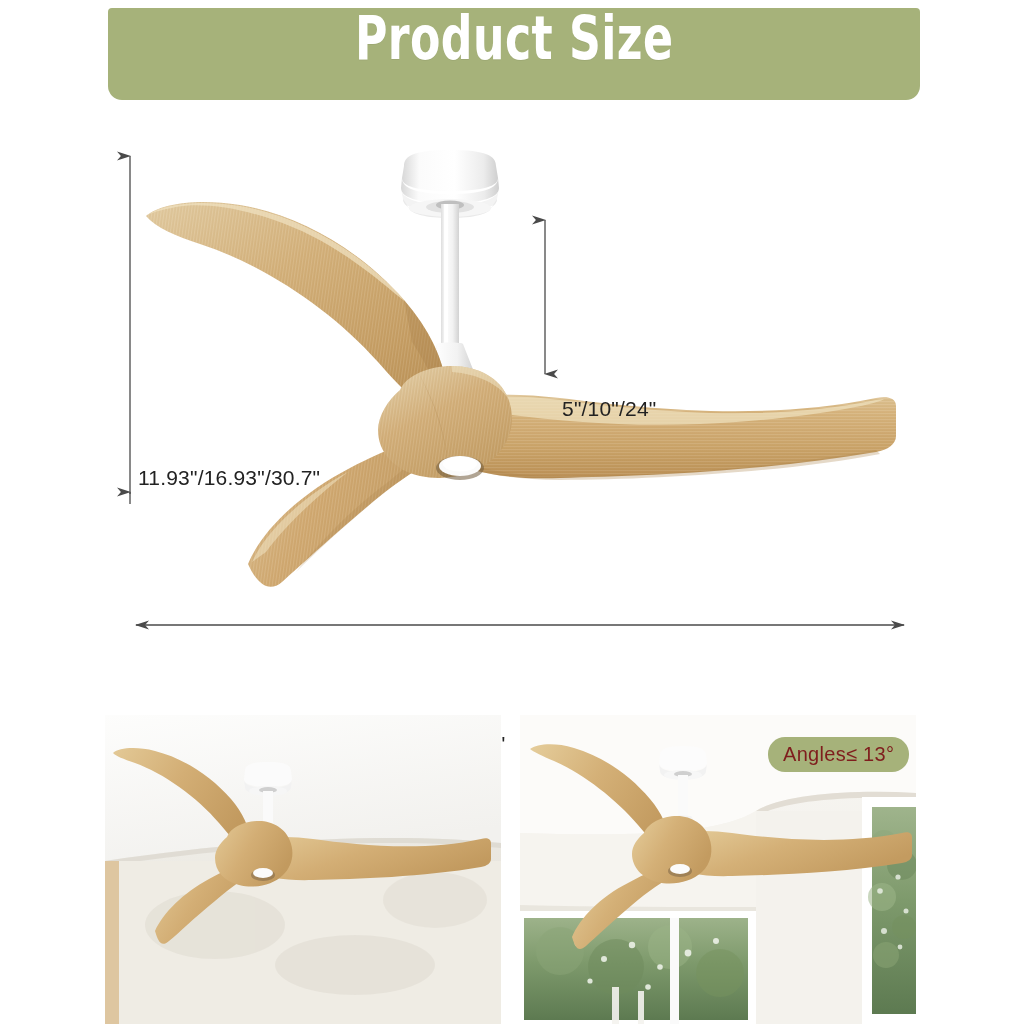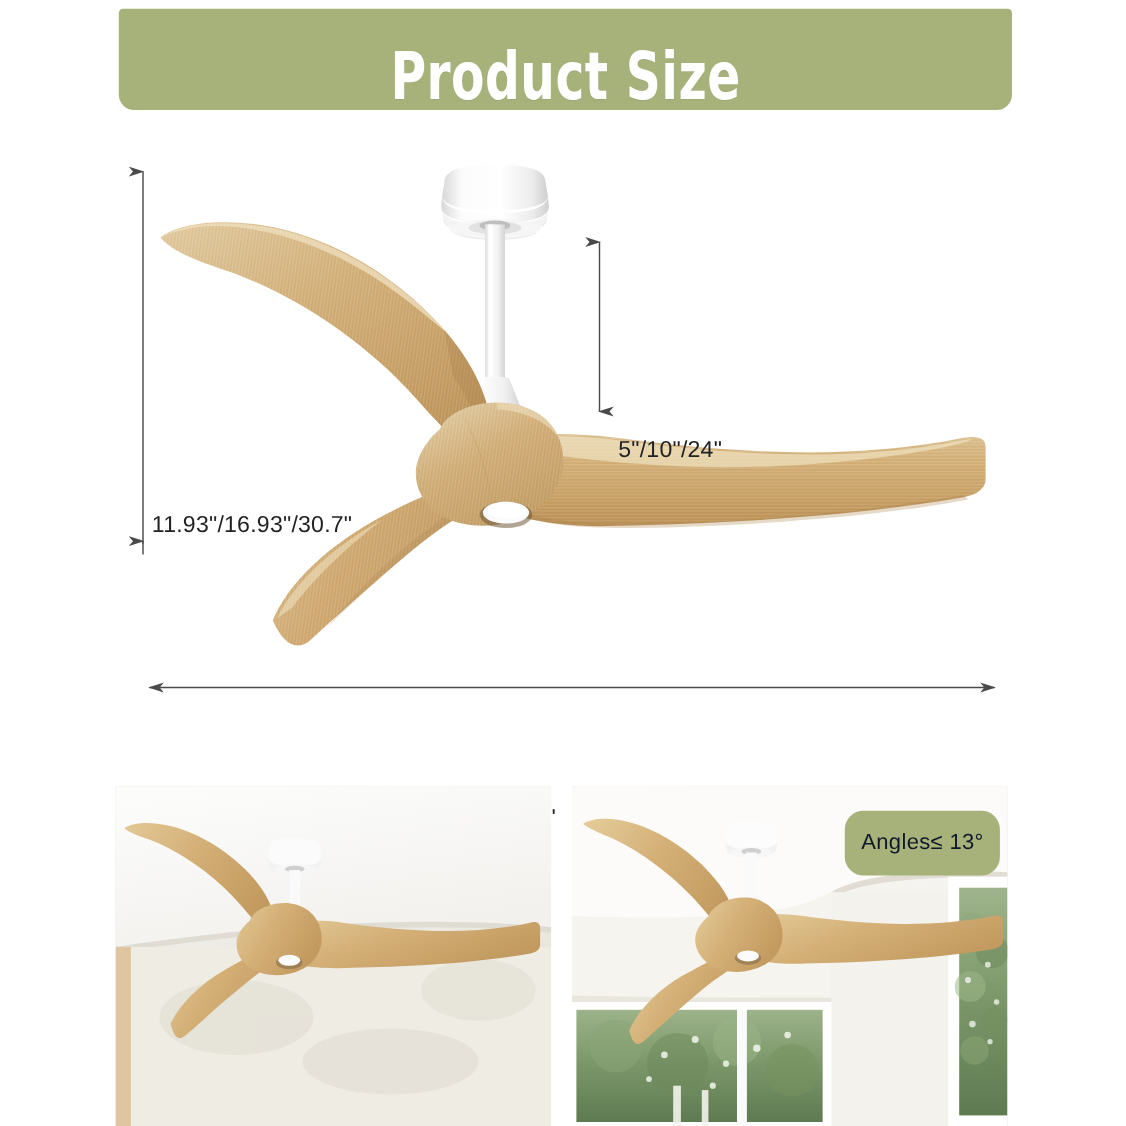--- a/index.html
+++ b/index.html
@@ -10,21 +10,21 @@
     overflow:hidden;
     position:relative;
   }
   #page{position:relative;width:1024px;height:1024px;overflow:hidden;background:#fff;}
 
   
   .banner{
     position:absolute;left:108px;top:8px;width:812px;height:92px;
     background:#a6b27a;
     border-radius:4px 4px 14px 14px;
-    display:flex;align-items:flex-end;justify-content:center;
+    display:flex;align-items:flex-start;justify-content:center;
   }
   .banner-title{
     color:#ffffff;
     font-family:"Liberation Sans Narrow","DejaVu Sans Condensed","Liberation Sans",sans-serif;
     font-size:60px;
     font-weight:bold;
     letter-spacing:0.5px;
     transform:scaleX(0.82);
     transform-origin:center;
     line-height:1;
@@ -52,25 +52,25 @@
   .photos{position:absolute;left:0;top:715px;width:1024px;height:309px;}
   .photo{
     position:absolute;top:0;height:309px;overflow:hidden;background:#efece7;
   }
   .photo-left{left:105px;width:396px;}
   .photo-right{left:520px;width:396px;}
   .photo svg{display:block;width:100%;height:100%;}
 
   .badge{
     position:absolute;left:768px;top:737px;
-    height:35px;padding:12px 15px;
+    height:35px;padding:0 15px;
     background:#a6b27a;
     border-radius:17px;
     display:flex;align-items:center;justify-content:center;
-    color:#0f172a;
+    color:#7f1d1d;
     font-size:20px;
     font-family:"Liberation Sans", sans-serif;
     white-space:nowrap;
     letter-spacing:0.3px;
   }
 </style>
 </head>
 <body>
 
 <div id="page">

